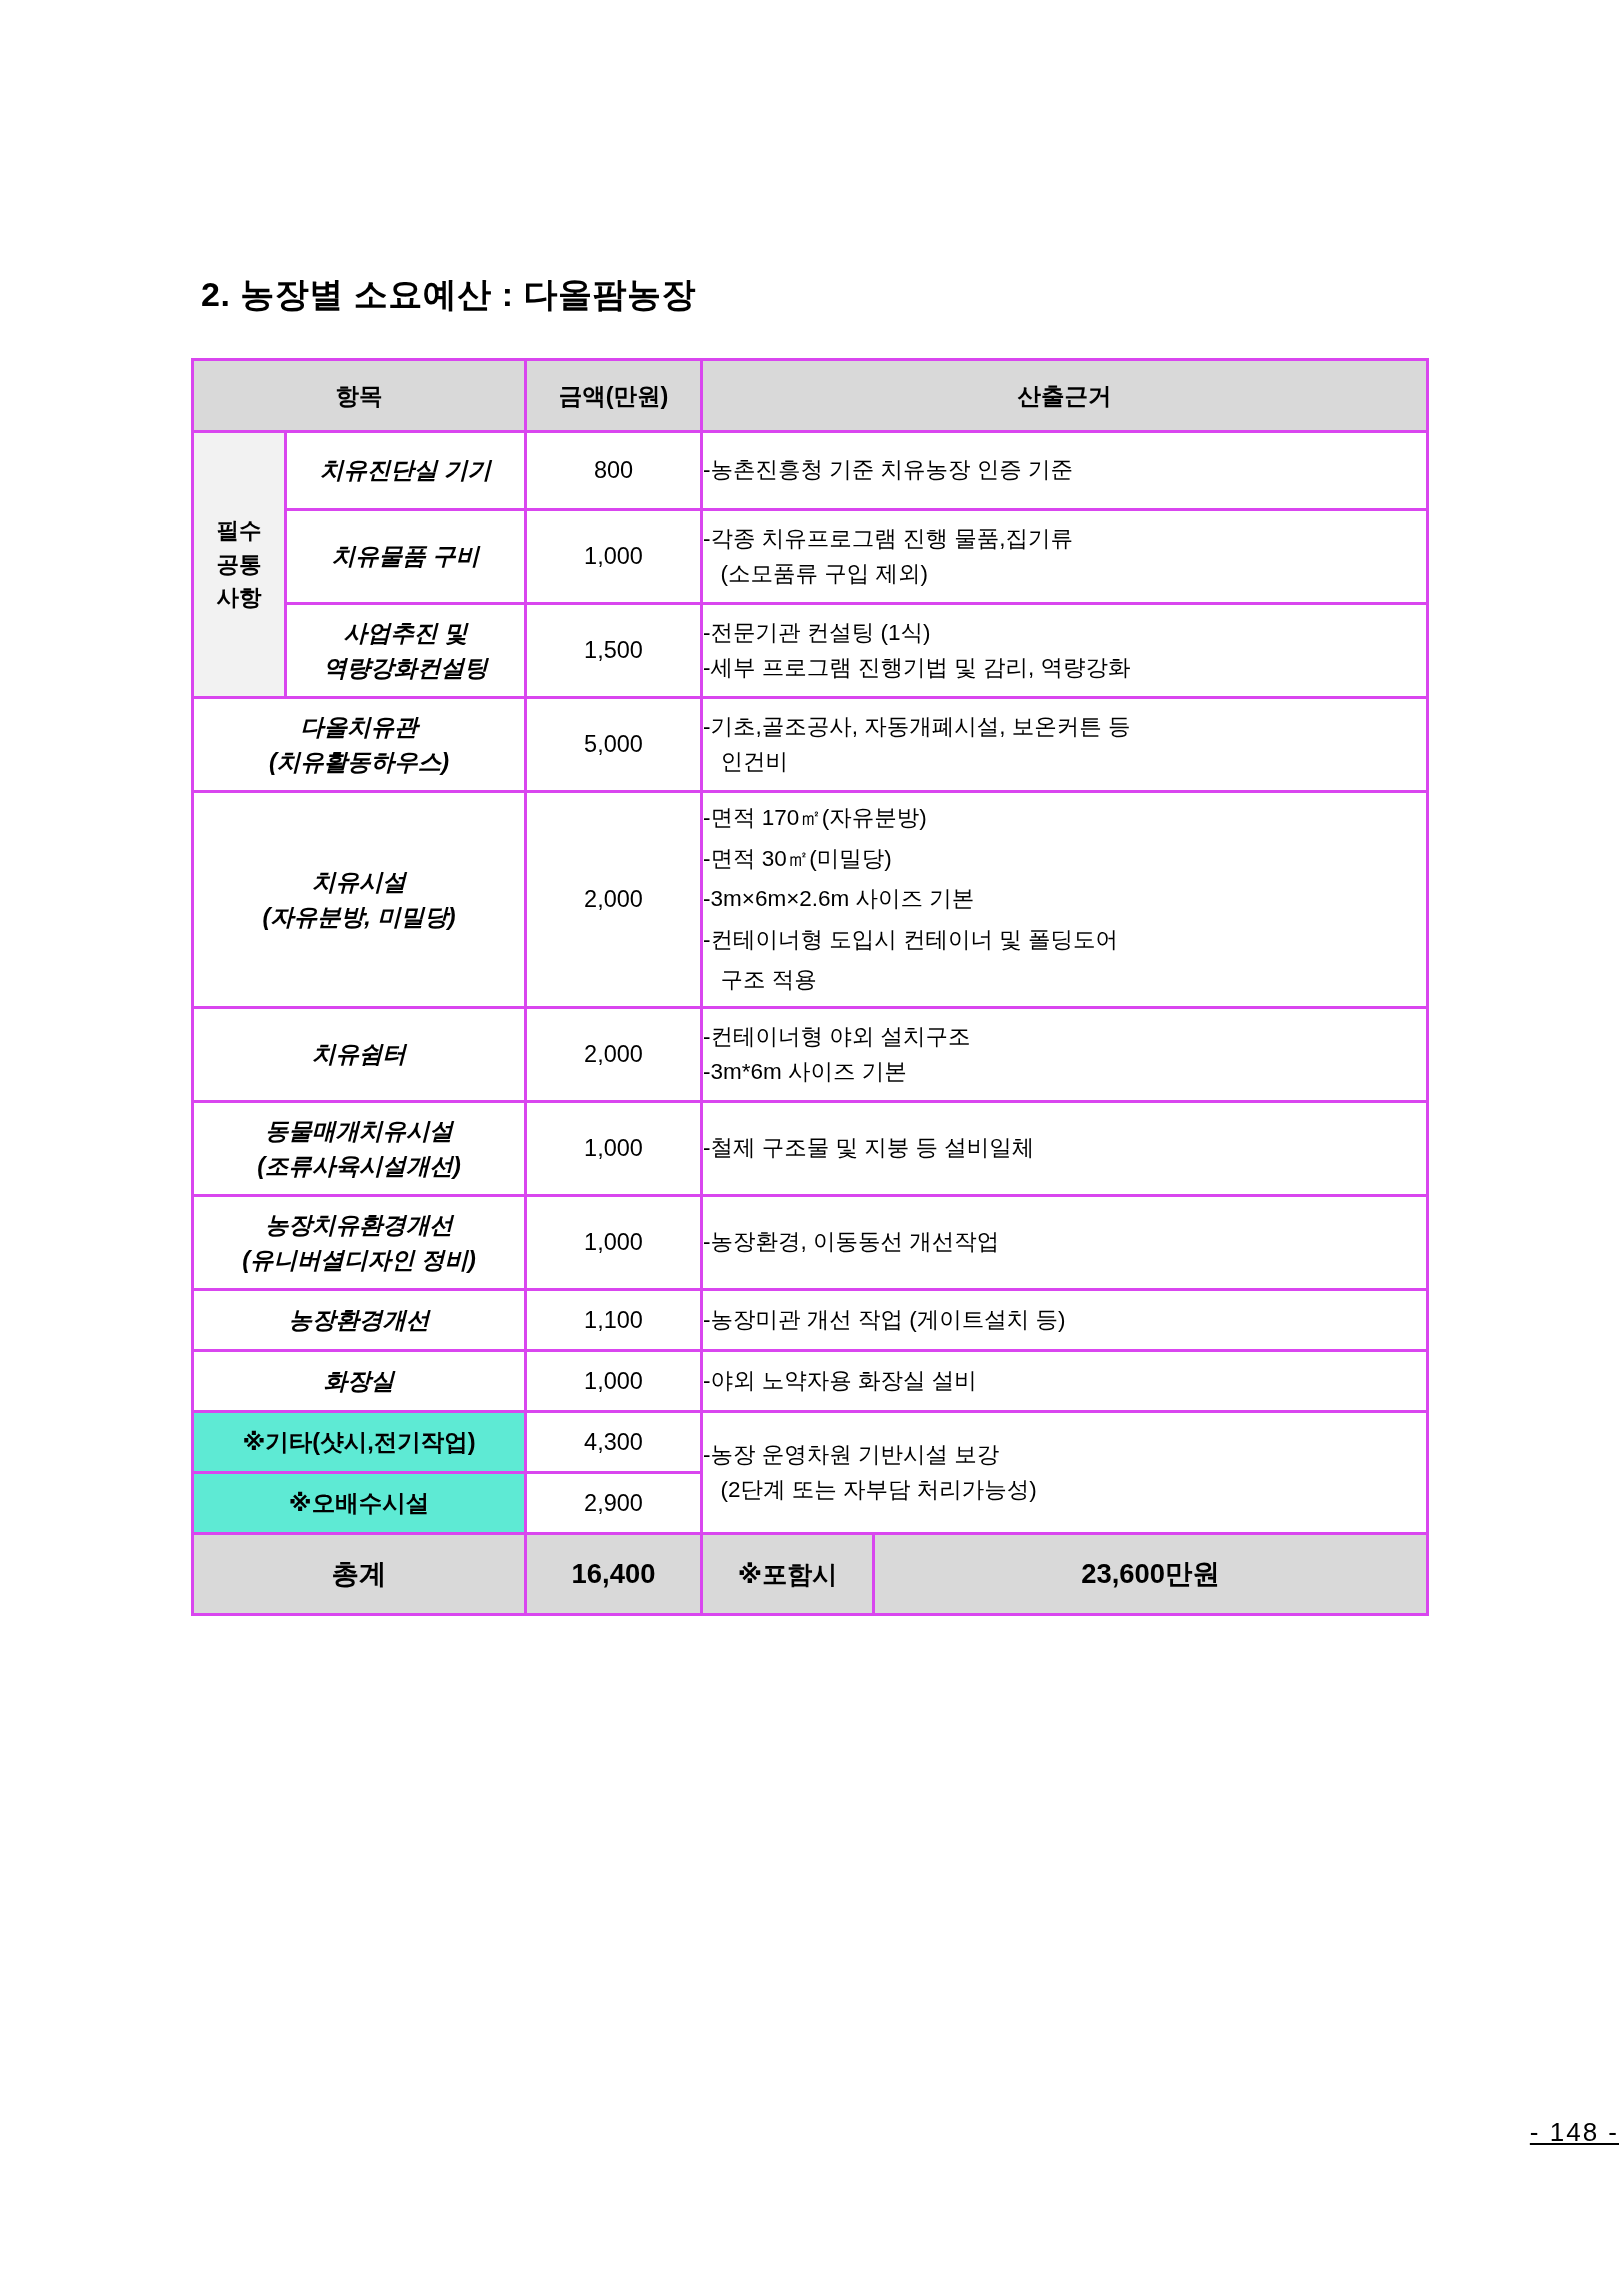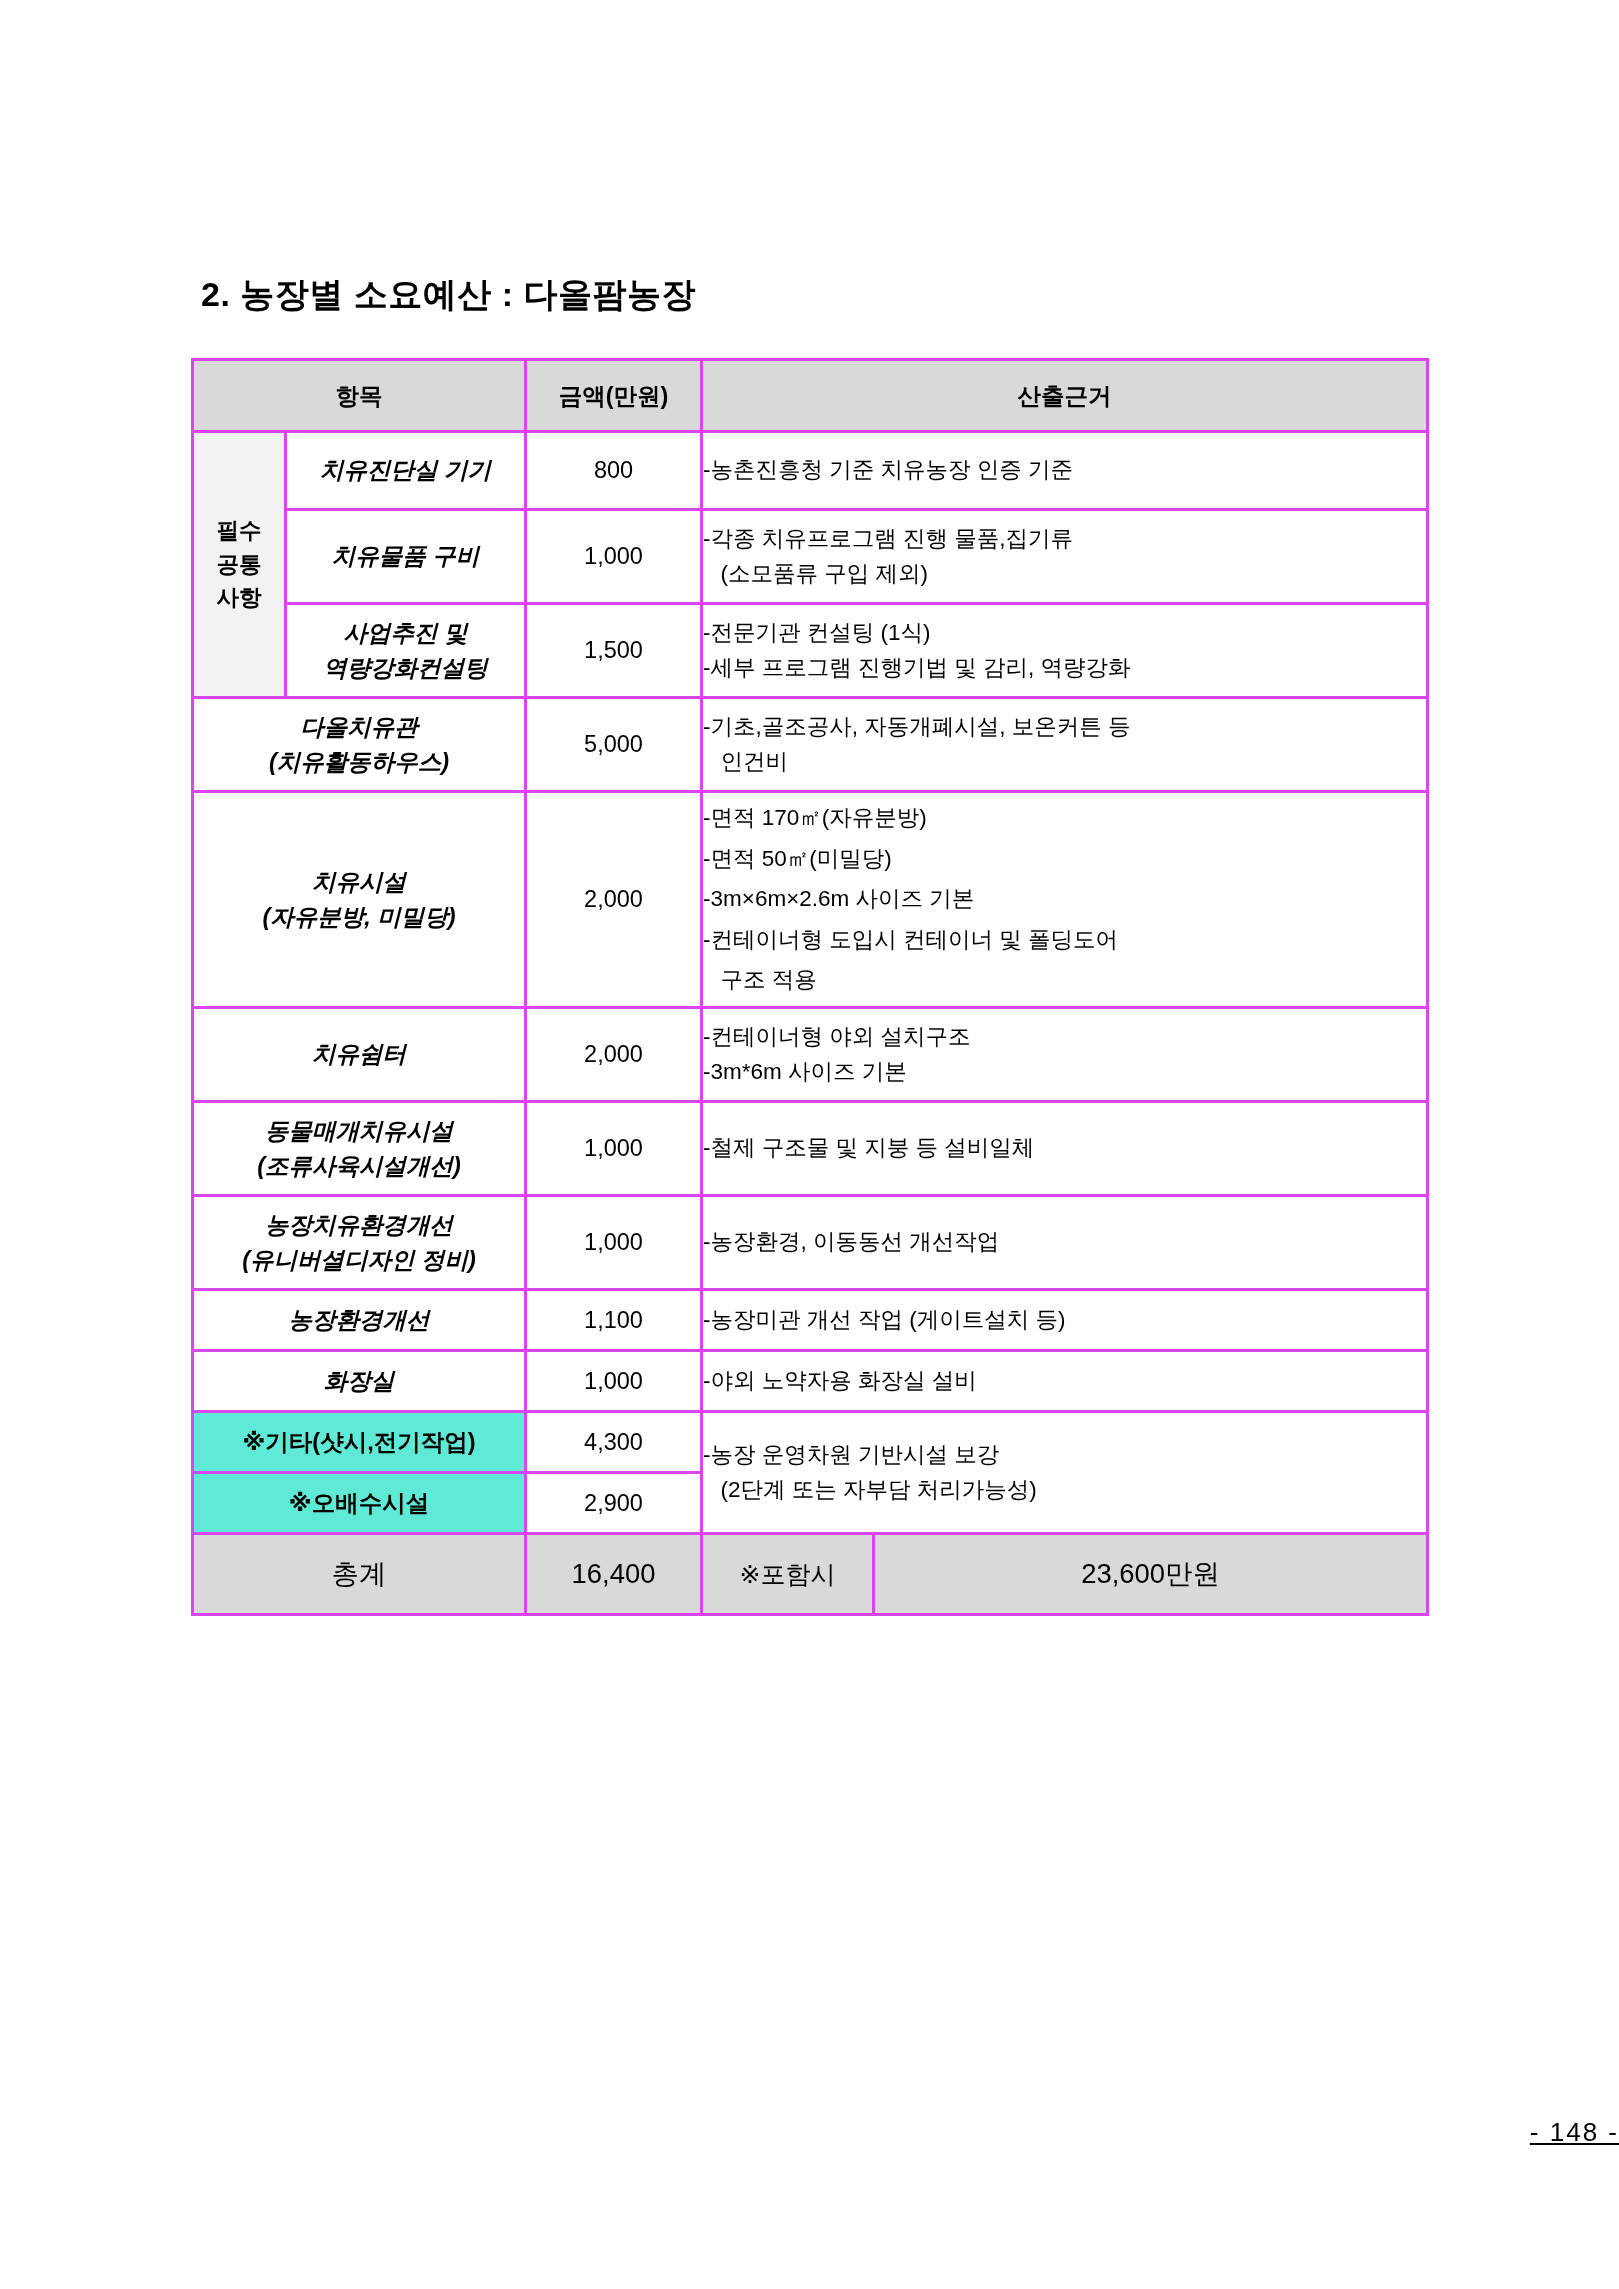--- a/index.html
+++ b/index.html
@@ -85,21 +85,21 @@
   .indent { padding-left: 17.6px; }
   .highlight {
     background: #5eead4;
     text-align: center;
     font-weight: 700;
     font-size: 23.5px;
   }
   .total-row td {
     background: #d9d9d9;
     text-align: center;
-    font-weight: 400;
+    font-weight: 700;
     height: 78px;
     font-size: 27.4px;
     border-top: 2.9px solid #000;
   }
   .total-row td.sub {
     font-size: 25px;
   }
   .footer {
     position: absolute;
     left: 0;
@@ -183,21 +183,21 @@
       </tr>
 
       <tr style="height:216px">
         <td class="item-cell" colspan="2">
           <div>치유시설</div>
           <div>(자유분방, 미밀당)</div>
         </td>
         <td class="amount-cell">2,000</td>
         <td class="basis-cell" colspan="2" style="line-height:1.8">
           <div>-면적 170㎡(자유분방)</div>
-          <div>-면적 50㎡(미밀당)</div>
+          <div>-면적 30㎡(미밀당)</div>
           <div>-3m×6m×2.6m 사이즈 기본</div>
           <div>-컨테이너형 도입시 컨테이너 및 폴딩도어</div>
           <div class="indent">구조 적용</div>
         </td>
       </tr>
 
       <tr class="row-h-96">
         <td class="item-cell" colspan="2">치유쉼터</td>
         <td class="amount-cell">2,000</td>
         <td class="basis-cell" colspan="2">

